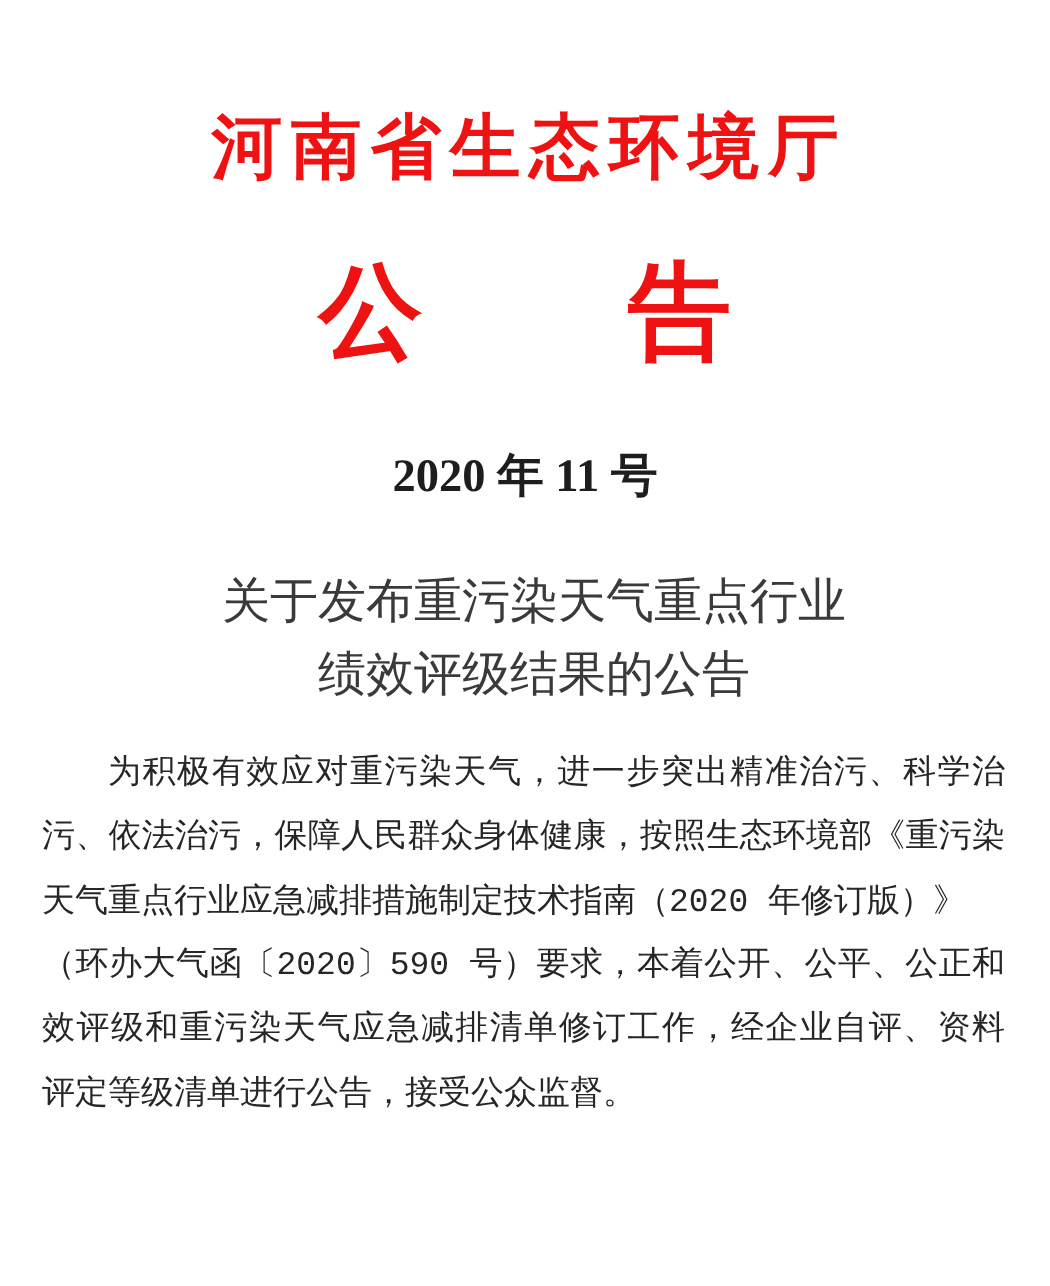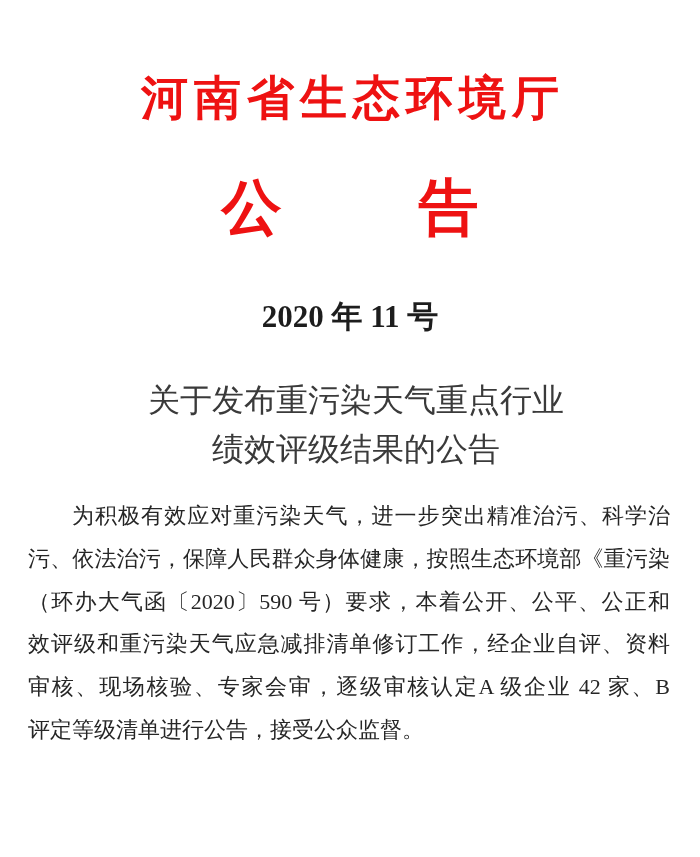--- a/index.html
+++ b/index.html
@@ -25,21 +25,21 @@
     font-size:47px;line-height:60px;
     color:var(--red);
     letter-spacing:6px;text-indent:6px;
     white-space:nowrap;
   }
   .gonggao{
     margin-top:30px;
     text-align:center;
     font-family:"Liberation Sans", sans-serif;
     font-weight:bold;
-    font-size:60px;line-height:100px;
+    font-size:69px;line-height:100px;
     color:var(--red);
     letter-spacing:137px;text-indent:137px;
     white-space:nowrap;
   }
   .docnum{
     margin-top:44px;
     text-align:center;
     font-weight:bold;
     font-size:31px;line-height:30px;
     color:#1d1d1d;
@@ -55,20 +55,21 @@
   }
   .body-block{
     margin:21px 30px 0 28px;
     font-size:22px;line-height:42.8px;
     color:var(--body-text);
   }
   .bl{
     text-align:left;
     overflow:hidden;
     height:42.8px;
+    font-family:Liberation Mono, monospace;
   }
   .bl.just{
     text-align:justify;
     text-align-last:justify;
   }
   .bl.indent{
     text-indent:44px;
   }
 </style>
 </head>
@@ -83,19 +84,19 @@
   <div class="docnum">2020 年 11 号</div>
 
   <div class="doc-title">
     <div>关于发布重污染天气重点行业</div>
     <div>绩效评级结果的公告</div>
   </div>
 
   <div class="body-block">
     <div class="bl just indent">为积极有效应对重污染天气，进一步突出精准治污、科学治</div>
     <div class="bl just">污、依法治污，保障人民群众身体健康，按照生态环境部《重污染</div>
+    <div class="bl">天气重点行业应急减排措施制定技术指南（2020 年修订版）》</div>
     <div class="bl just">（环办大气函〔2020〕590 号）要求，本着公开、公平、公正和</div>
     <div class="bl just">效评级和重污染天气应急减排清单修订工作，经企业自评、资料</div>
-    <div class="bl just">审核、现场核验、专家会审，逐级审核认定A 级企业 42 家、B</div>
     <div class="bl">评定等级清单进行公告，接受公众监督。</div>
   </div>
 
 </div>
 
 </body></html>

